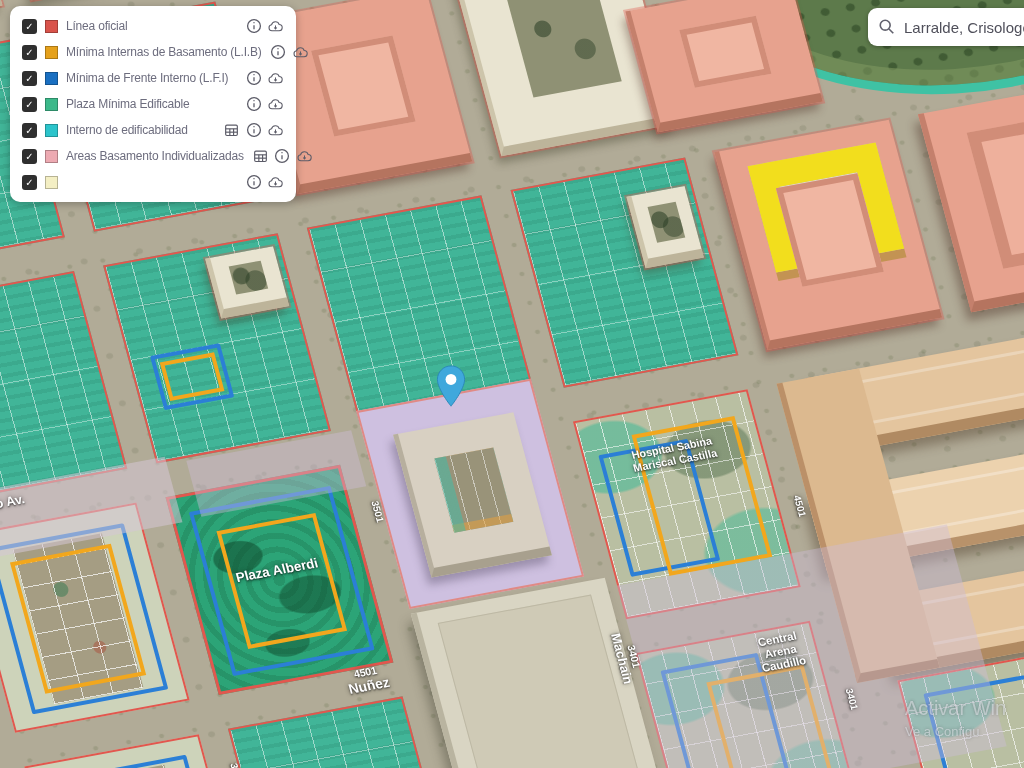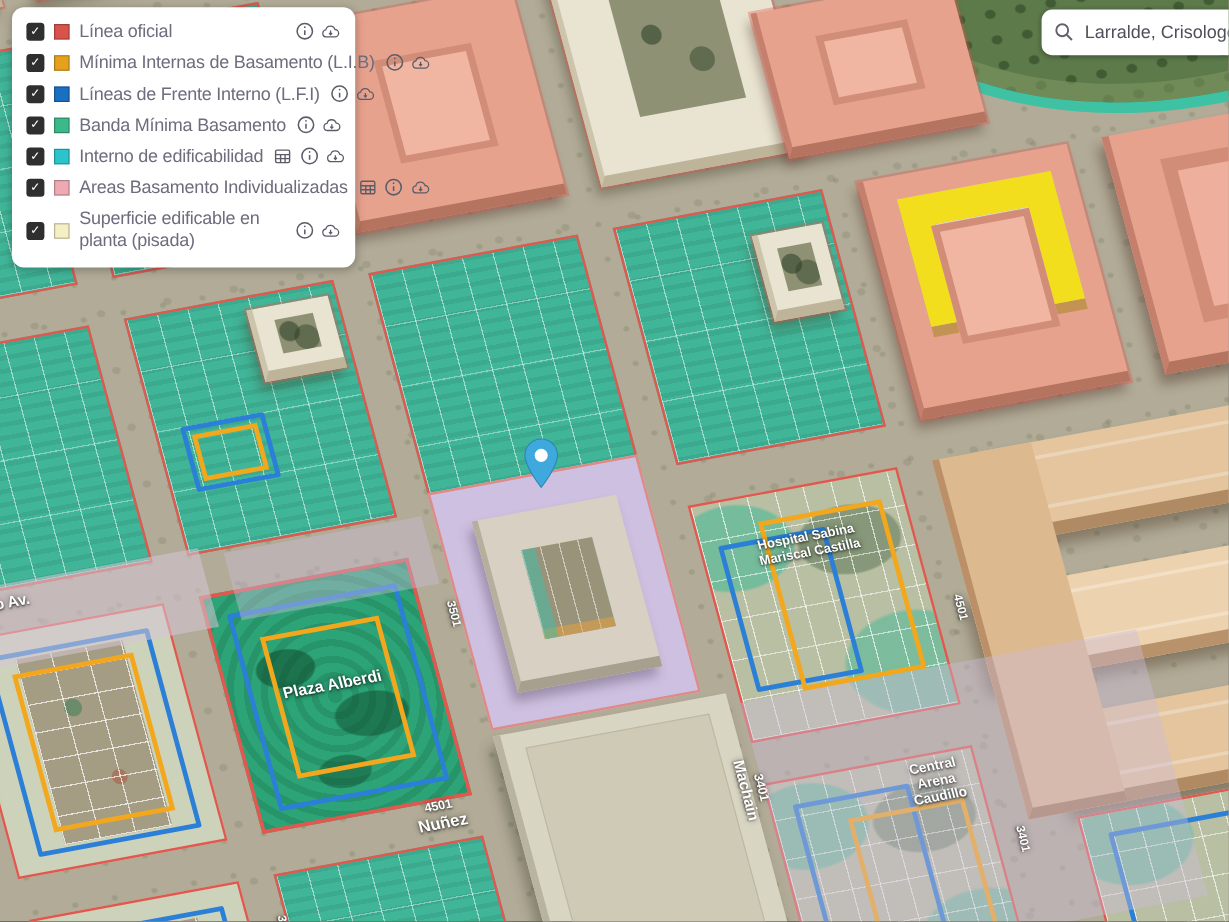--- a/index.html
+++ b/index.html
@@ -88,21 +88,21 @@
   .mlabel.rot{transform:rotate(90deg);transform-origin:0 0;}
   .tcenter{text-align:center;}
 
   
   #legend{position:absolute;left:10px;top:6px;width:262px;background:#fff;border-radius:10px;
     box-shadow:0 2px 8px rgba(0,0,0,.28);padding:7px 12px;z-index:30;}
   .lrow{display:flex;align-items:center;gap:8px;padding:4.5px 0;}
   .cb{width:15px;height:15px;background:#2f2f2f;border-radius:3px;flex:0 0 15px;
     display:flex;align-items:center;justify-content:center;color:#fff;font-size:10px;font-weight:bold;cursor:pointer;}
   .swatch{width:13px;height:13px;flex:0 0 13px;border:1px solid rgba(0,0,0,.25);box-sizing:border-box;}
-  .llabel{font-size:15px;letter-spacing:-0.2px;color:#6d6d7e;white-space:nowrap;flex:1 1 auto;}
+  .llabel{font-size:12px;letter-spacing:-0.2px;color:#6d6d7e;white-space:nowrap;flex:1 1 auto;}
   .lrow.wrap .llabel{white-space:normal;line-height:1.25;width:140px;}
   .licons{display:flex;align-items:center;gap:5px;margin-left:auto;}
   .ibtn{width:17px;height:17px;display:flex;align-items:center;justify-content:center;cursor:pointer;}
   .ibtn svg{display:block;}
 
   #searchwrap{position:absolute;left:868px;top:8px;z-index:30;}
   #searchbox{width:175px;height:38px;border:none;border-radius:9px;background:#fff;
     box-shadow:0 1px 4px rgba(0,0,0,.3);padding:0 8px 0 36px;font-size:15px;color:#4f4f5a;
     font-family:"Liberation Sans","DejaVu Sans",sans-serif;outline:none;}
   #searchicon{position:absolute;left:10px;top:10px;pointer-events:none;}
@@ -218,20 +218,24 @@
       <div class="mlabel rot tcenter" style="left:836px;top:732px;width:46px;font-size:10px;">3401</div>
     </div>
 
     <div id="pin">
       <svg viewBox="0 0 36 48" width="34" height="45">
         <path d="M18 2C10 2 3.5 8.5 3.5 16.5 3.5 27 18 45 18 45s14.5-18 14.5-28.5C32.5 8.5 26 2 18 2z" fill="#3fa8dc" stroke="#2b86b8" stroke-width="1"></path>
         <circle cx="18" cy="16.5" r="5.8" fill="#ffffff"></circle>
       </svg>
     </div>
 
+    <div id="watermark">
+      <div class="w1">Activar Win</div>
+      <div class="w2">Ve a Configu</div>
+    </div>
   </div>
 
   <div id="legend">
 
     <div class="lrow">
       <span class="cb">
           <span>✓</span>
         </span>
       <span class="swatch" style="background: rgb(217, 83, 75);"></span>
       <span class="llabel">Línea oficial</span>
@@ -273,21 +277,21 @@
               <polyline points="10.2,11.4 12,13.4 13.8,11.4"></polyline>
             </svg>
           </span>
       </span>
     </div>
     <div class="lrow">
       <span class="cb">
           <span>✓</span>
         </span>
       <span class="swatch" style="background: rgb(26, 111, 193);"></span>
-      <span class="llabel">Líneas de Frente Interno (L.F.I)</span>
+      <span class="llabel">Mínima de Frente Interno (L.F.I)</span>
       <span class="licons">
         <span class="ibtn">
             <svg width="16" height="16" viewBox="0 0 20 20" fill="none" stroke="#5c5c68" stroke-width="1.6">
               <circle cx="10" cy="10" r="8"></circle>
               <line x1="10" y1="9" x2="10" y2="14"></line>
               <circle cx="10" cy="5.8" r="0.9" fill="#5c5c68" stroke="none"></circle>
             </svg>
           </span>
         <span class="ibtn">
             <svg width="18" height="15" viewBox="0 0 24 20" fill="none" stroke="#5c5c68" stroke-width="1.5">
@@ -296,21 +300,21 @@
               <polyline points="10.2,11.4 12,13.4 13.8,11.4"></polyline>
             </svg>
           </span>
       </span>
     </div>
     <div class="lrow">
       <span class="cb">
           <span>✓</span>
         </span>
       <span class="swatch" style="background: rgb(60, 185, 138);"></span>
-      <span class="llabel">Banda Mínima Basamento</span>
+      <span class="llabel">Plaza Mínima Edificable</span>
       <span class="licons">
         <span class="ibtn">
             <svg width="16" height="16" viewBox="0 0 20 20" fill="none" stroke="#5c5c68" stroke-width="1.6">
               <circle cx="10" cy="10" r="8"></circle>
               <line x1="10" y1="9" x2="10" y2="14"></line>
               <circle cx="10" cy="5.8" r="0.9" fill="#5c5c68" stroke="none"></circle>
             </svg>
           </span>
         <span class="ibtn">
             <svg width="18" height="15" viewBox="0 0 24 20" fill="none" stroke="#5c5c68" stroke-width="1.5">
@@ -383,21 +387,20 @@
               <polyline points="10.2,11.4 12,13.4 13.8,11.4"></polyline>
             </svg>
           </span>
       </span>
     </div>
     <div class="lrow wrap">
       <span class="cb">
           <span>✓</span>
         </span>
       <span class="swatch" style="background: rgb(244, 239, 196);"></span>
-      <span class="llabel">Superficie edificable en planta (pisada)</span>
       <span class="licons">
         <span class="ibtn">
             <svg width="16" height="16" viewBox="0 0 20 20" fill="none" stroke="#5c5c68" stroke-width="1.6">
               <circle cx="10" cy="10" r="8"></circle>
               <line x1="10" y1="9" x2="10" y2="14"></line>
               <circle cx="10" cy="5.8" r="0.9" fill="#5c5c68" stroke="none"></circle>
             </svg>
           </span>
         <span class="ibtn">
             <svg width="18" height="15" viewBox="0 0 24 20" fill="none" stroke="#5c5c68" stroke-width="1.5">

